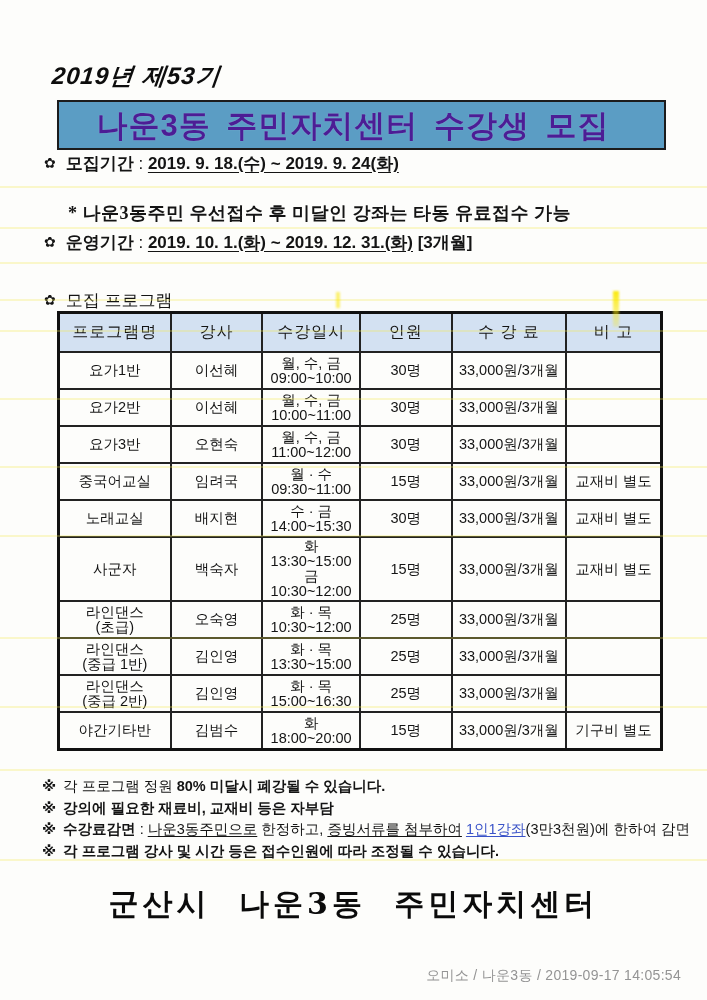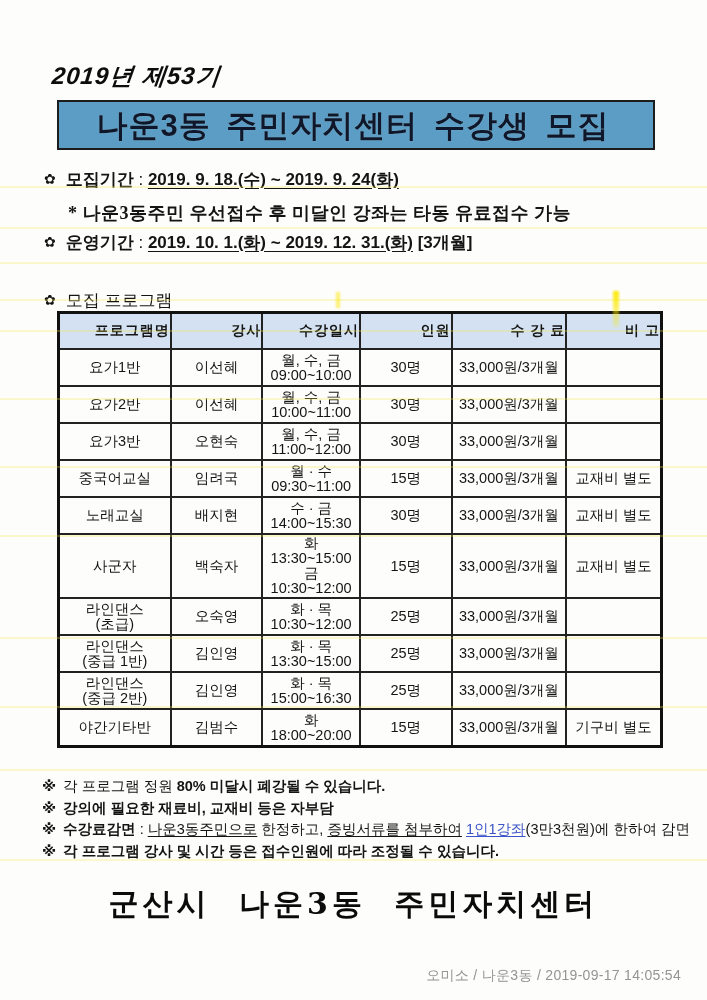--- a/index.html
+++ b/index.html
@@ -17,23 +17,23 @@
   
   .term{
     position:absolute;left:52px;top:60px;
     font-size:24px;font-weight:bold;font-style:italic;
     letter-spacing:1px;transform:skewX(-6deg);color:#0d0d0d;
   }
   
   .banner{
     position:absolute;left:57px;top:100px;width:588px;height:34px;
     background:var(--banner-bg);border:2px solid #1c1c1c;
-    color:#0f172a;font-size:31px;font-weight:bold;text-align:center;
+    color:#4c1d95;font-size:31px;font-weight:bold;text-align:center;
     letter-spacing:1px;word-spacing:6px;line-height:38px;
-    padding:5px 6px 7px 0;text-shadow:0 0 1px rgba(255,255,255,0.4);
+    padding:5px 17px 7px 0;text-shadow:0 0 1px rgba(255,255,255,0.4);
   }
   
   .iline{position:absolute;left:44px;font-size:17px;white-space:nowrap;}
   .flower{font-size:14px;margin-right:10px;position:relative;top:-1px;}
   .lbl-b{font-weight:bold;}
   .bu{font-weight:bold;text-decoration:underline;text-underline-offset:3px;}
   .suffix-b{font-weight:bold;}
   .subnote{
     position:absolute;left:68px;top:201px;
     font-family:"Liberation Serif","DejaVu Serif",serif;
@@ -41,22 +41,22 @@
   }
   .heading-b{font-weight:normal;}
   
   table.prog{
     position:absolute;left:57px;top:311px;width:606px;
     border-collapse:collapse;border:3px solid #111;
     table-layout:fixed;
   }
   table.prog th{
     background:var(--table-header-bg);
-    border:2px solid #222;font-size:14px;font-weight:bold;
-    padding:8px 0;letter-spacing:1px;text-align:right;
+    border:2px solid #222;font-size:16px;font-weight:normal;
+    padding:8px 0;letter-spacing:1px;
   }
   table.prog td{
     border:2px solid #222;font-size:14.5px;text-align:center;
     white-space:pre-line;line-height:15px;height:33px;
     padding:1px 1px;vertical-align:middle;
   }
   td[data-name="cell-fee"]{font-size:15px;letter-spacing:0;}
   
   .notes{position:absolute;left:42px;top:776px;width:650px;}
   .note-line{font-size:14.5px;line-height:21.5px;white-space:nowrap;}
@@ -88,21 +88,21 @@
 <body>
 
 <div class="page" data-name="scanned-notice-page">
 
   <div class="term" data-name="term-label">2019년 제53기</div>
 
   <div class="banner" data-name="title-banner">
     <span data-name="banner-title">나운3동 주민자치센터 수강생 모집</span>
   </div>
 
-  <div class="iline" style="top:168px;" data-name="info-line-recruit-period">
+  <div class="iline" style="top:152px;" data-name="info-line-recruit-period">
     <span class="flower" data-name="flower-bullet-icon">✿</span><span class="lbl-b" data-name="recruit-period-label">모집기간</span><span data-name="colon-separator"> : </span><span class="bu" data-name="recruit-period-value">2019. 9. 18.(수) ~ 2019. 9. 24(화)</span>
   </div>
 
   <div class="subnote" data-name="priority-note">* 나운3동주민 우선접수 후 미달인 강좌는 타동 유료접수 가능</div>
 
   <div class="iline" style="top:231px;" data-name="info-line-operating-period">
     <span class="flower" data-name="flower-bullet-icon">✿</span><span class="lbl-b" data-name="operating-period-label">운영기간</span><span data-name="colon-separator"> : </span><span class="bu" data-name="operating-period-value">2019. 10. 1.(화) ~ 2019. 12. 31.(화)</span><span class="suffix-b" data-name="operating-duration"> [3개월]</span>
   </div>
 
 

